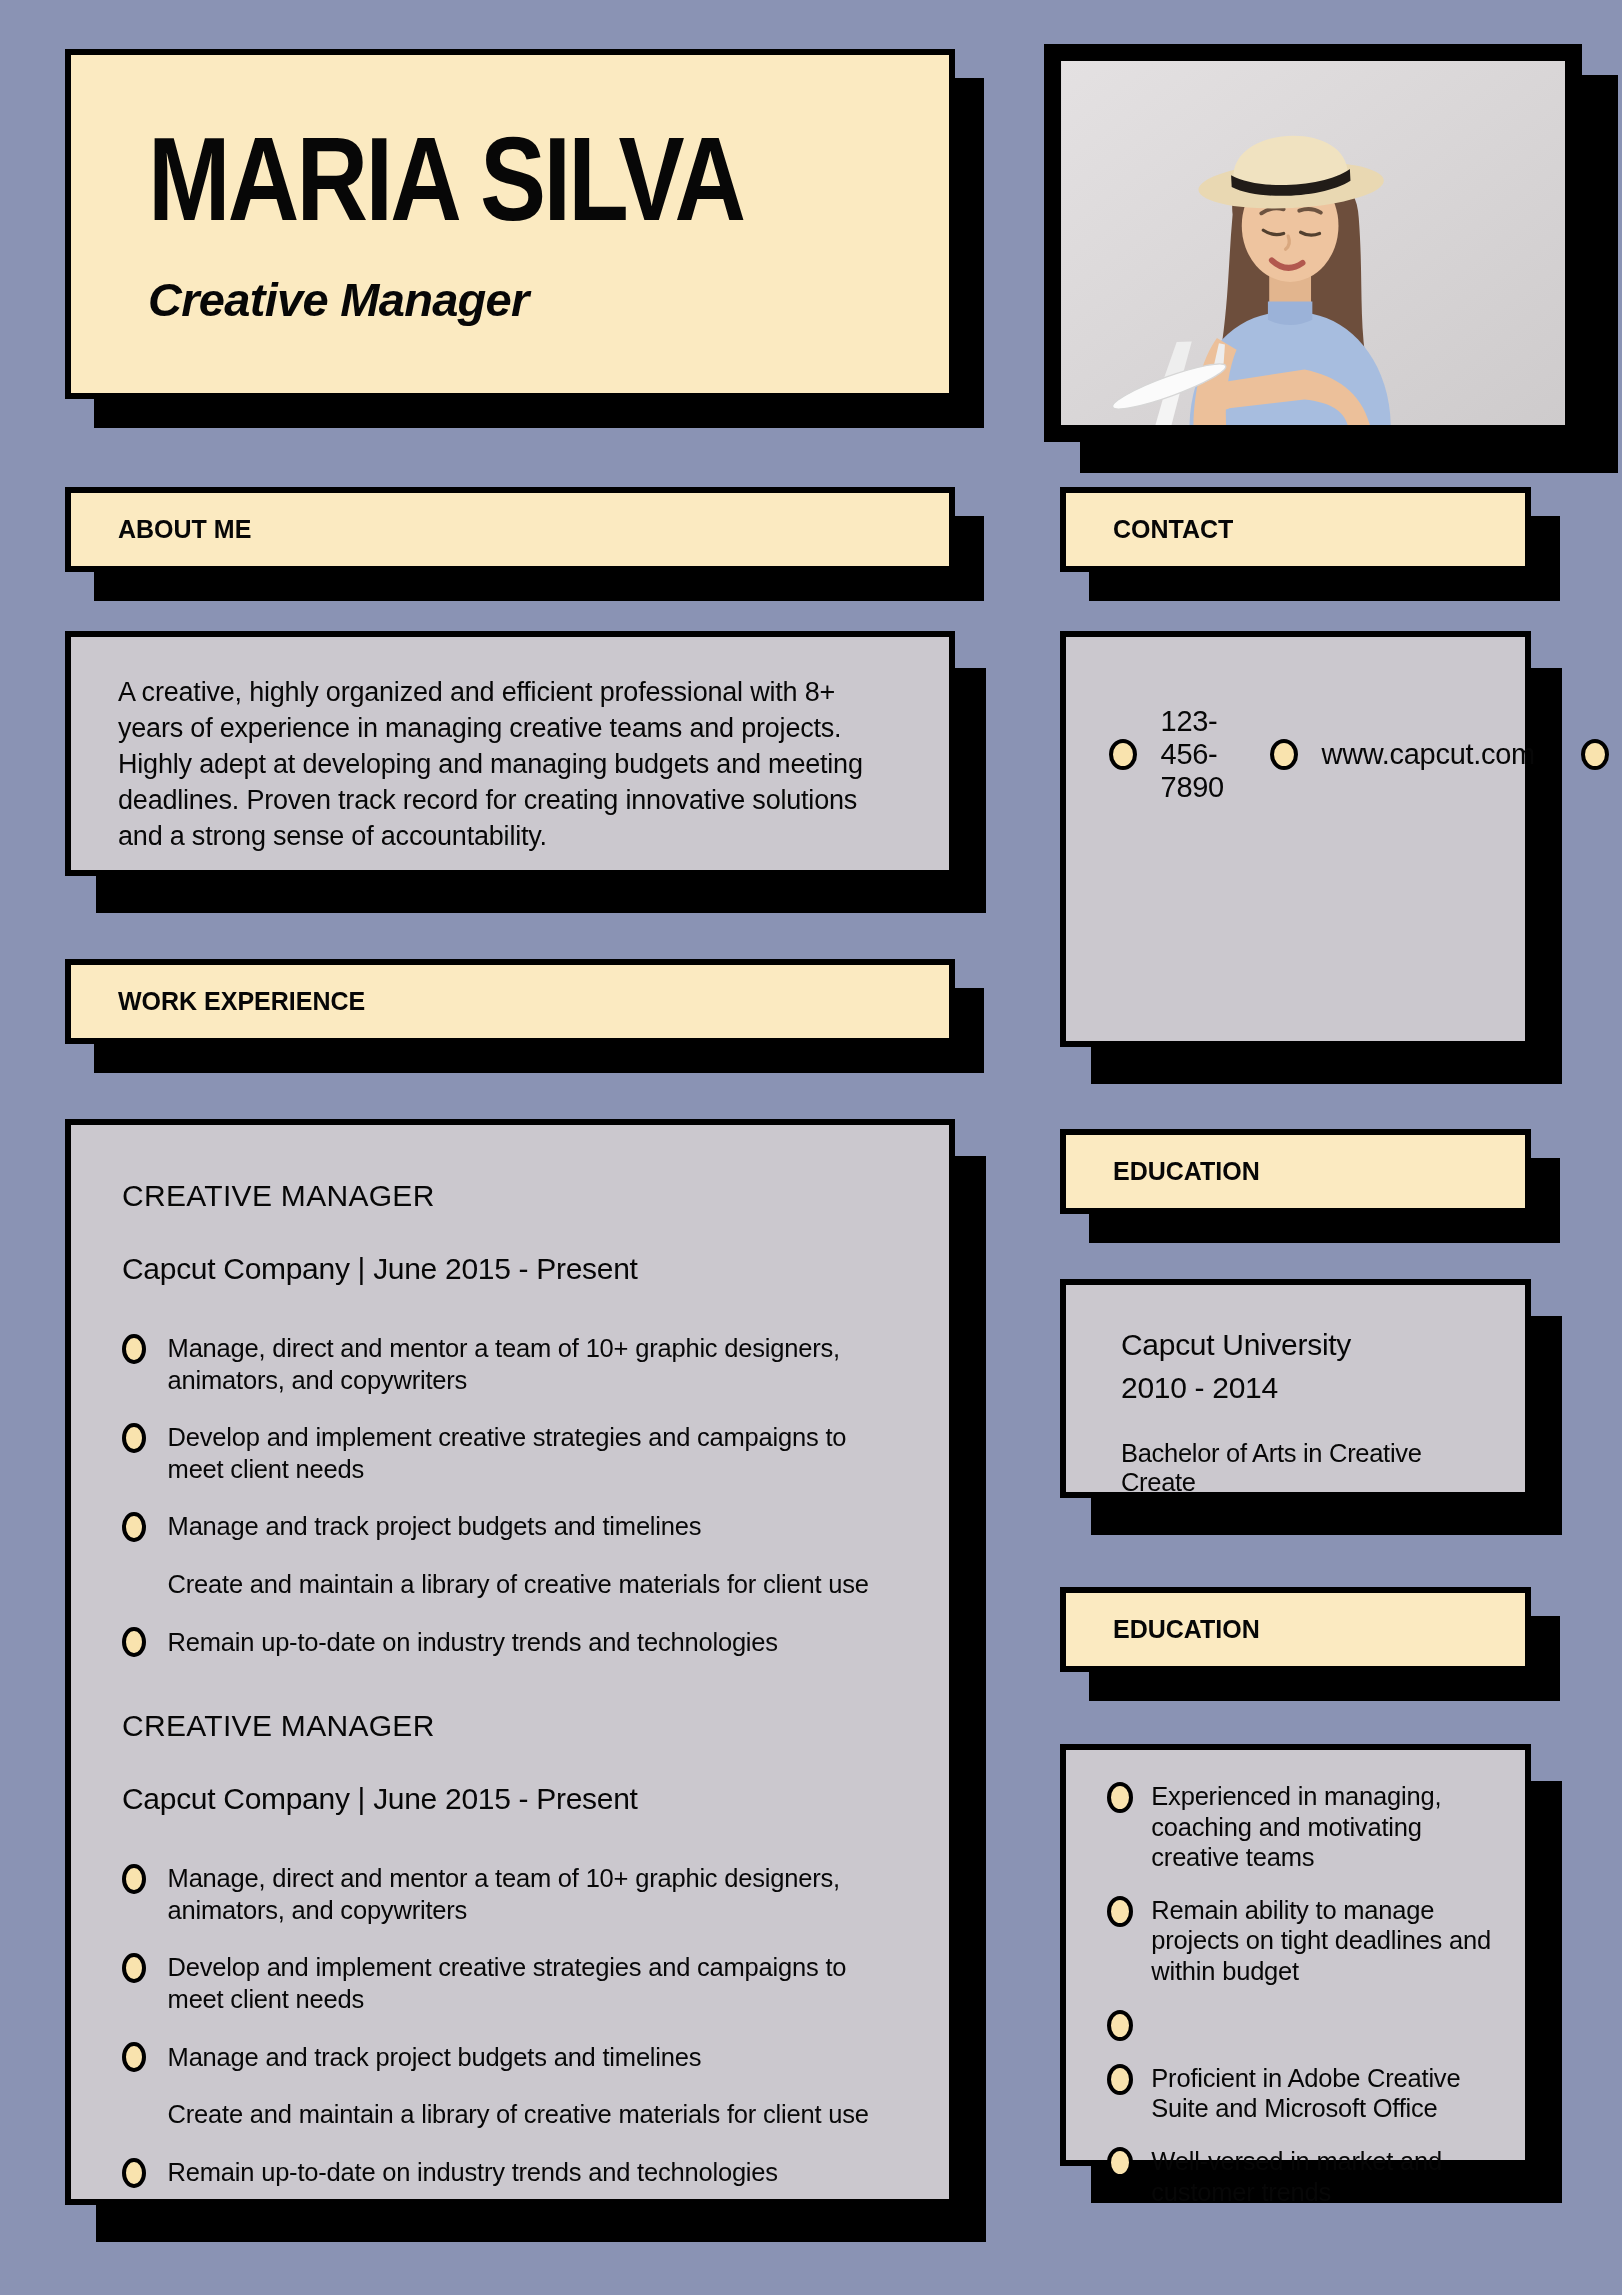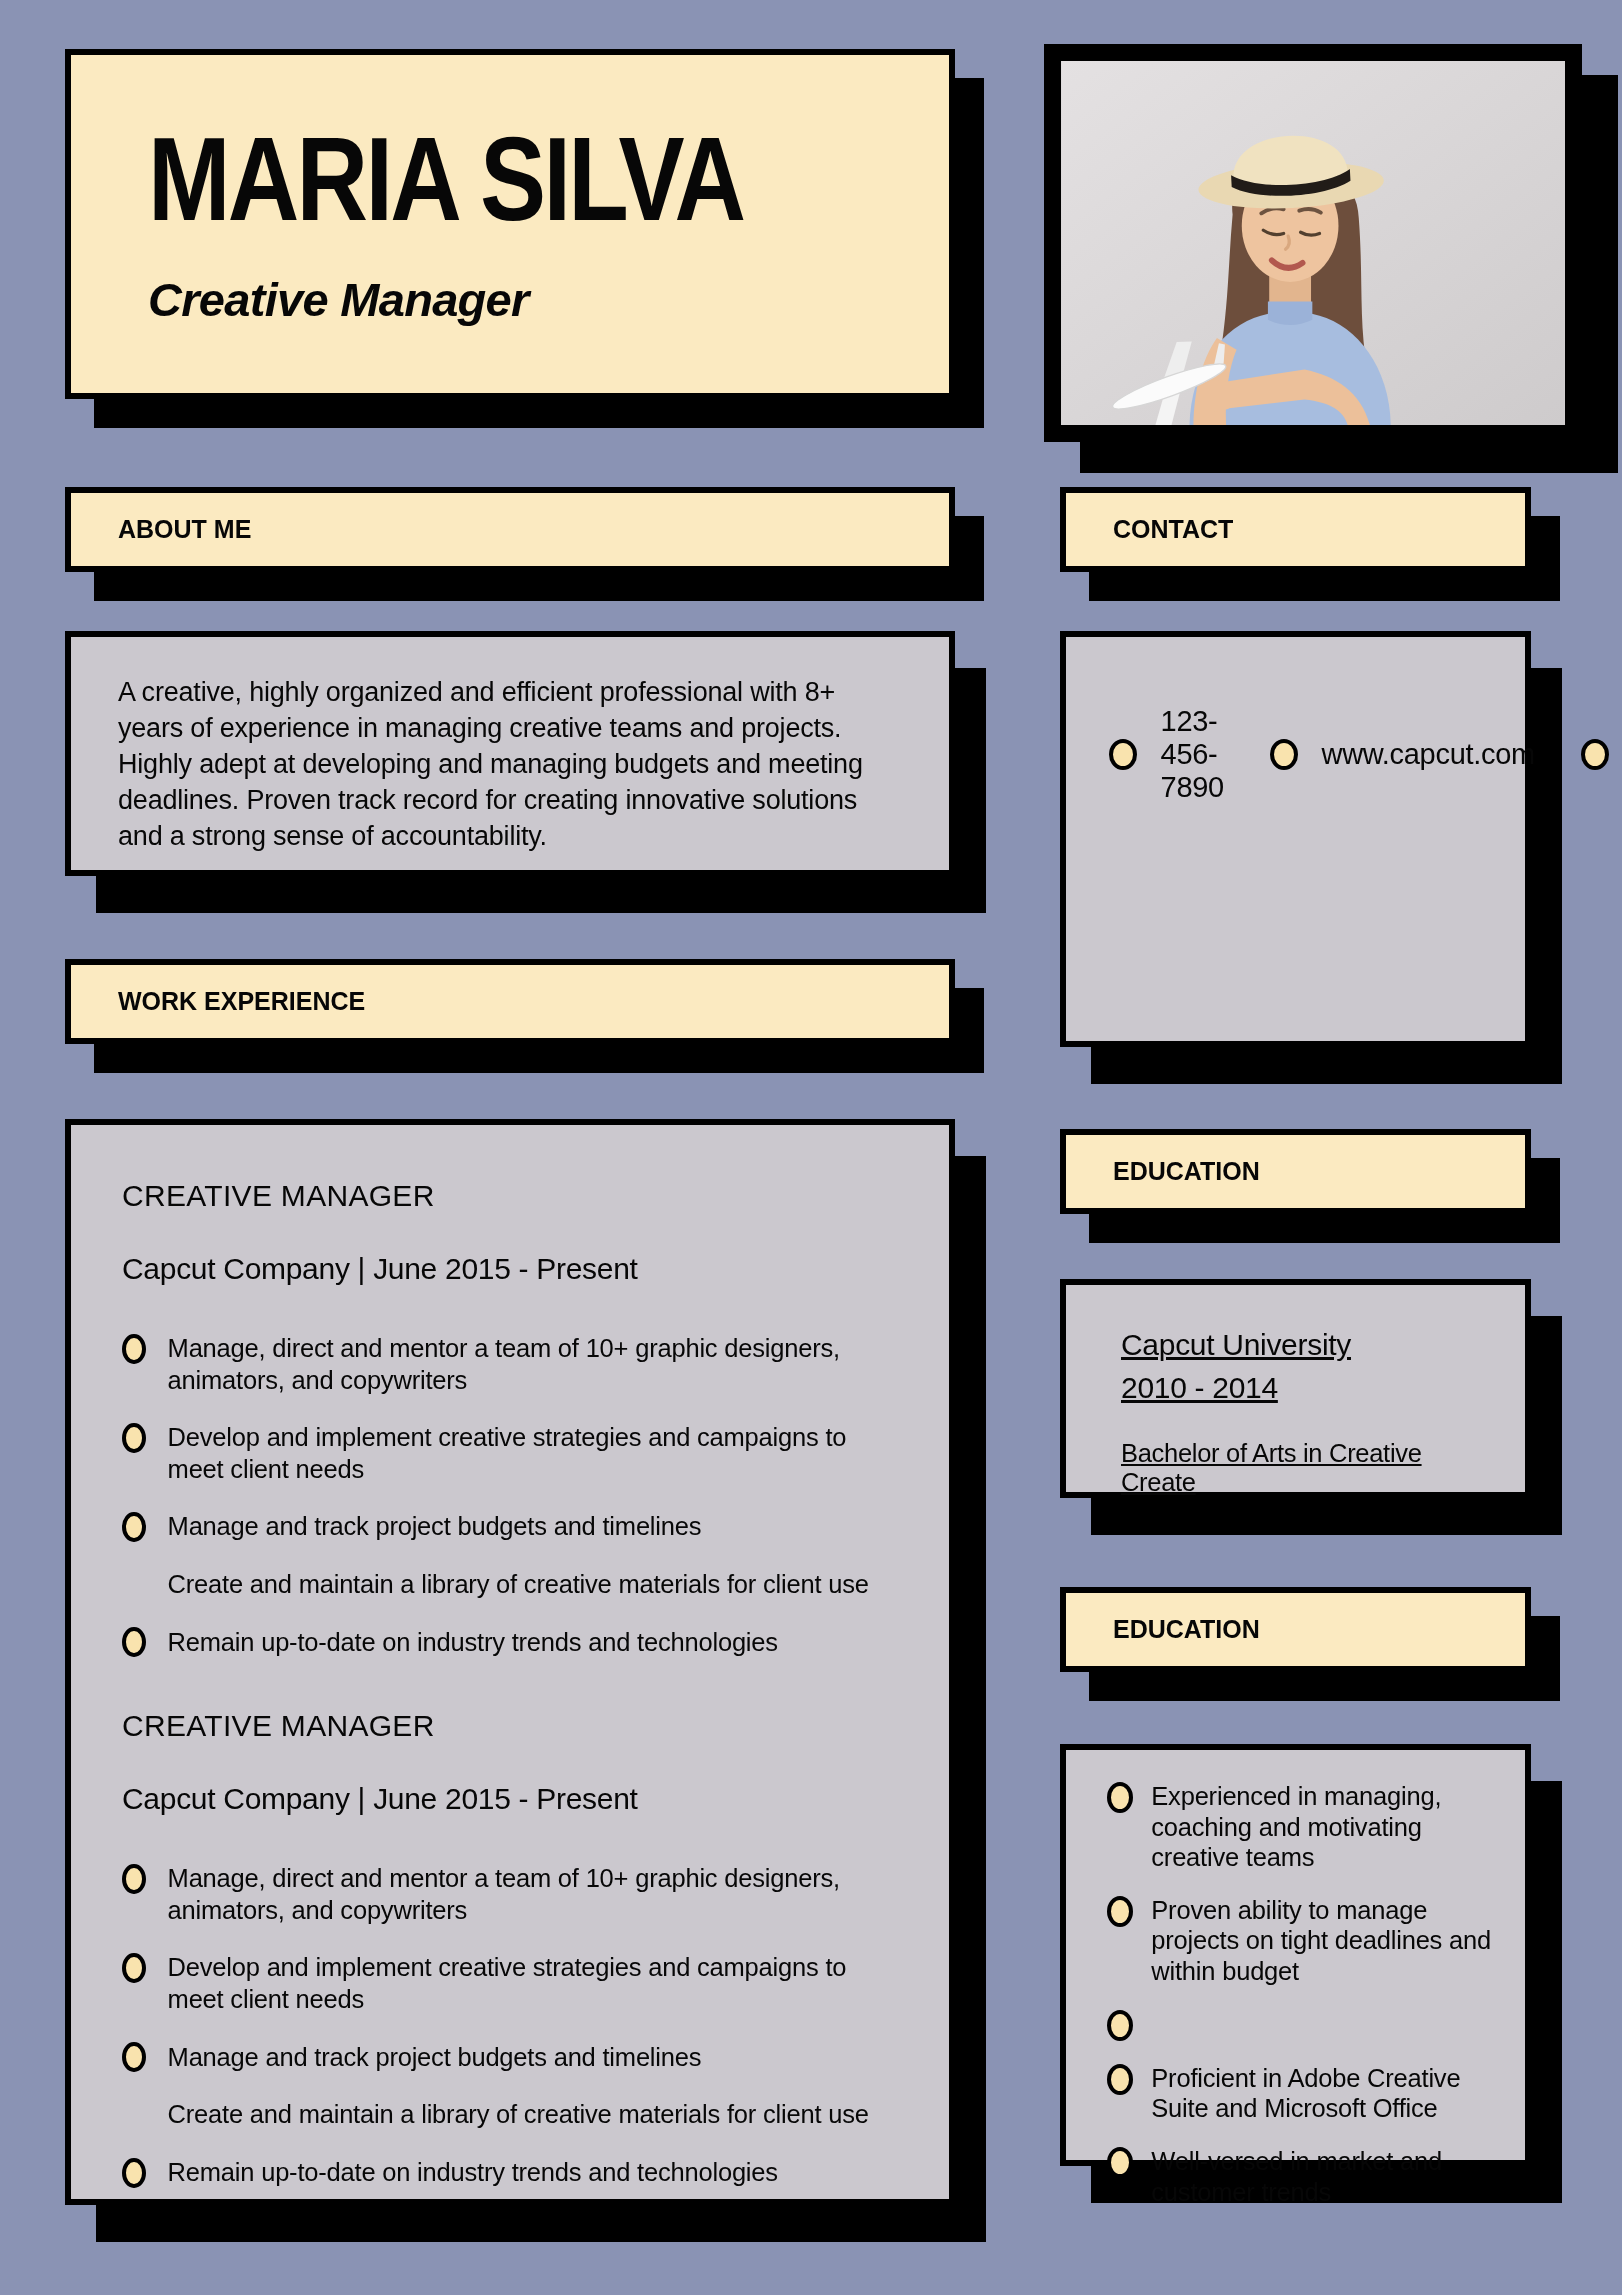--- a/index.html
+++ b/index.html
@@ -62,21 +62,21 @@
   .contact-box { left: 1060px; top: 631px; width: 471px; height: 416px; padding: 51px 26px 0 43px; }
   .contact-list { display: flex; flex-direction: row; gap: 46px; }
   .contact-row { display: flex; gap: 23.6px; align-items: center; }
   .contact-row .cdot {
     flex: none; width: 28px; height: 31px; border-radius: 50%;
     background: #F9E3AE; border: 4.6px solid #000; box-sizing: border-box;
   }
   .contact-row .ctxt { font-size: 29px; letter-spacing: -0.3px; }
 
   
-  .edu-box { left: 1060px; top: 1279px; width: 471px; height: 219px; padding: 43px 26px 0 55px; text-decoration: underline; }
+  .edu-box { left: 1060px; top: 1279px; width: 471px; height: 219px; padding: 43px 26px 0 55px; }
   .edu-school, .edu-years { font-size: 30px; letter-spacing: -0.3px; }
   .edu-years { margin-top: 9px; }
   .edu-degree { font-size: 25.5px; margin-top: 34px; letter-spacing: -0.3px; }
 
   
   .skills-box { left: 1060px; top: 1744px; width: 471px; height: 422px; padding: 31px 22px 0 41px; }
   .skills-list { display: flex; flex-direction: column; gap: 22px; }
   .skill-row { display: flex; gap: 18.3px; align-items: flex-start; }
   .skill-row .sdot {
     flex: none; width: 26px; height: 31px; border-radius: 50%;
@@ -251,21 +251,21 @@
   <span class="hd">EDUCATION</span>
 </div>
 <div class="panel gray skills-box">
   <div class="skills-list">
     <div class="skill-row">
       <span class="sdot"></span>
       <span class="stxt">Experienced in managing, coaching and motivating creative teams</span>
     </div>
     <div class="skill-row">
       <span class="sdot"></span>
-      <span class="stxt">Proven ability to manage projects on tight deadlines and within budget</span>
+      <span class="stxt">Remain ability to manage projects on tight deadlines and within budget</span>
     </div>
     <div class="skill-row">
       <span class="sdot"></span>
     </div>
     <div class="skill-row">
       <span class="sdot"></span>
       <span class="stxt">Proficient in Adobe Creative Suite and Microsoft Office</span>
     </div>
     <div class="skill-row">
       <span class="sdot"></span>

